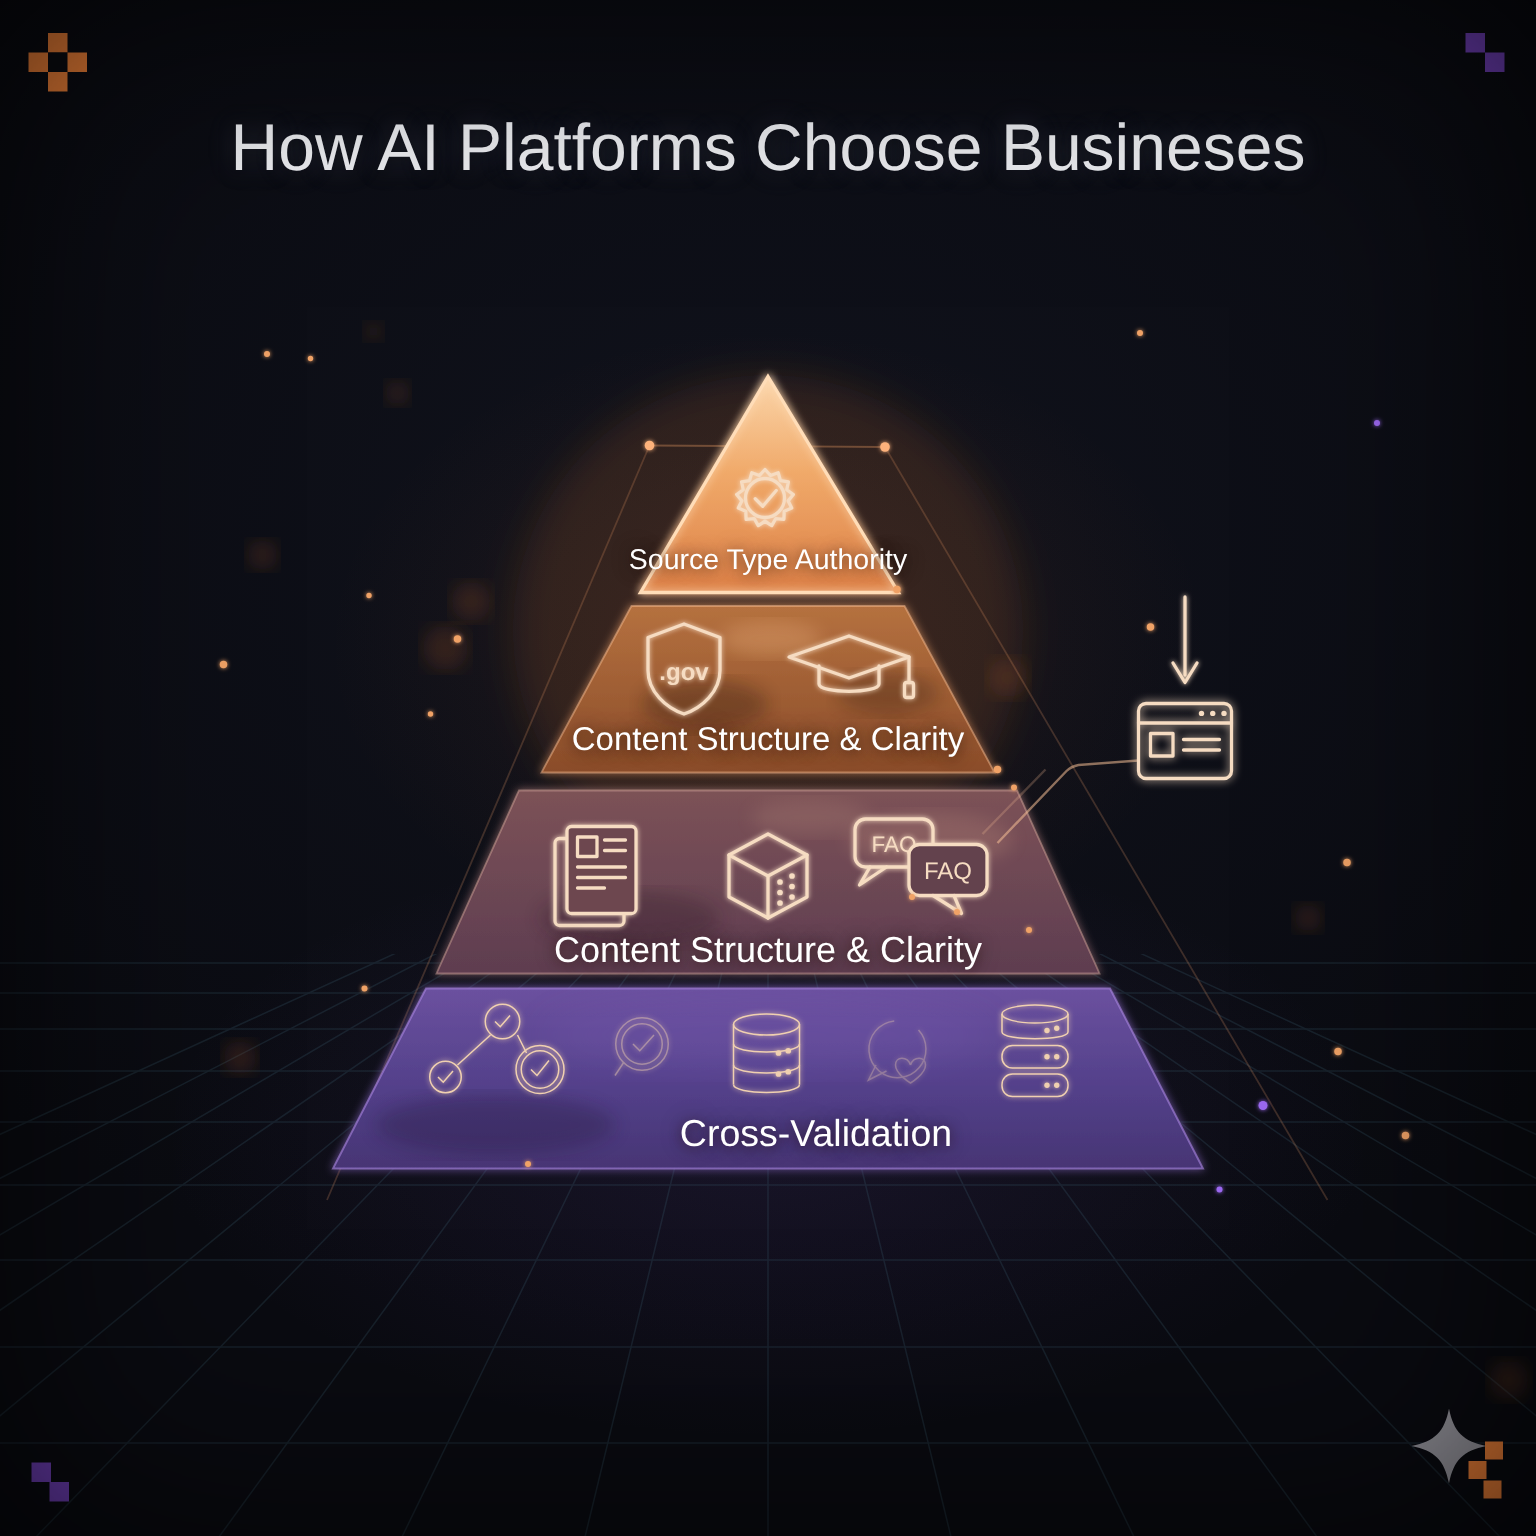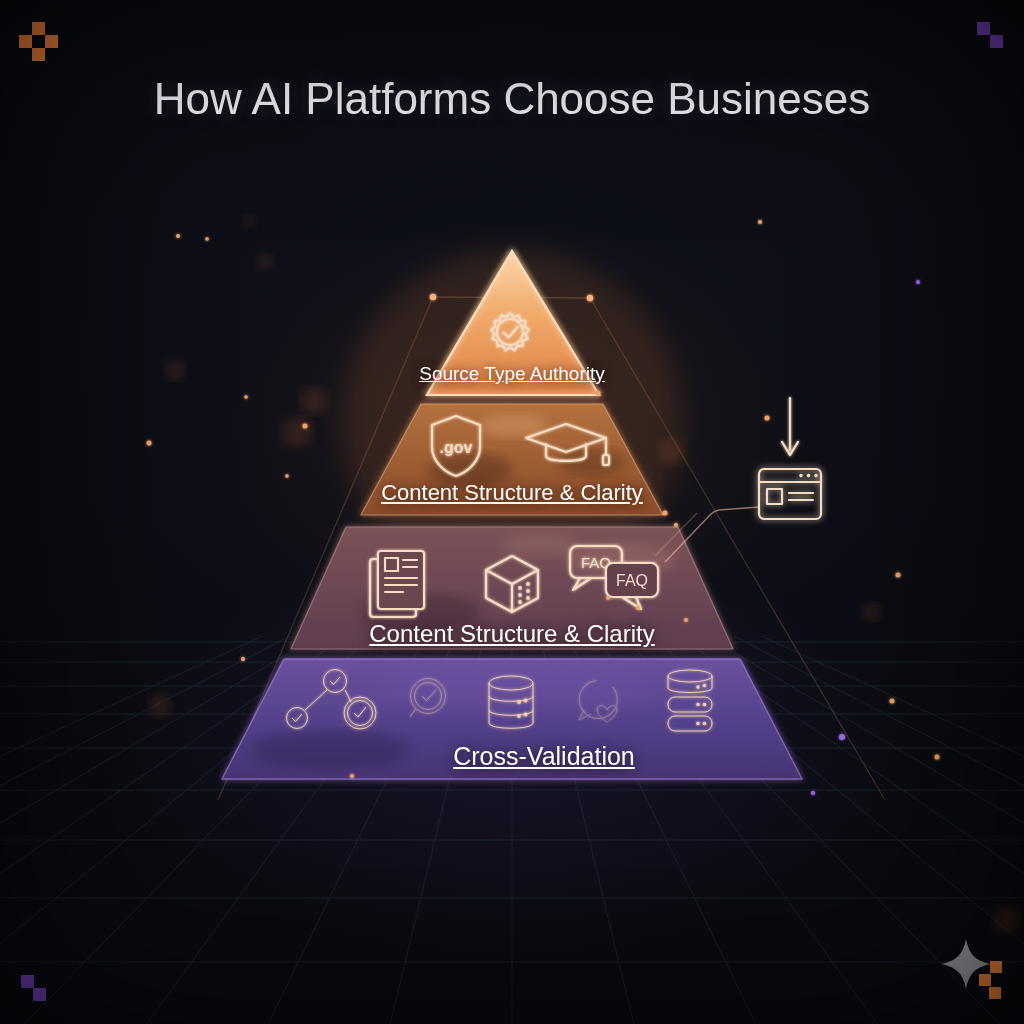--- a/index.html
+++ b/index.html
@@ -13,21 +13,21 @@
       #090a10;
   }
   #canvas::after{content:"";position:absolute;inset:0;pointer-events:none;
     box-shadow:inset 0 0 200px rgba(0,0,0,.75);}
   svg{position:absolute;left:0;top:0;}
   .txt{position:absolute;left:0;width:1024px;text-align:center;color:#ffffff;}
   .title{top:74px;font-size:44px;font-weight:400;color:#f2f3f7;
     text-shadow:0 0 18px rgba(140,150,190,.30),0 2px 10px rgba(0,0,0,.65);}
   .footer{top:912px;font-size:42px;font-weight:400;color:#f4f5f8;
     text-shadow:0 0 20px rgba(150,160,210,.30),0 2px 10px rgba(0,0,0,.65);}
-  .lyr{text-shadow:0 1px 8px rgba(40,15,5,.55),0 0 14px rgba(0,0,0,.35);text-decoration:underline;}
+  .lyr{text-shadow:0 1px 8px rgba(40,15,5,.55),0 0 14px rgba(0,0,0,.35);}
   .l1{top:363px;font-size:19px;}
   .l2{top:480px;font-size:22px;}
   .l3{top:620px;font-size:24px;}
   .l4{top:742px;font-size:25px;padding-left:32px;}
   .px{position:absolute;width:13px;height:13px;}
   .pxo{background:#ee8038;}
   .pxp{background:#7040b8;}
   .pxd{background:#0b0c12;}
   
   .ic{stroke:#f6dcc2;fill:none;stroke-width:2.2;stroke-linecap:round;stroke-linejoin:round;}

